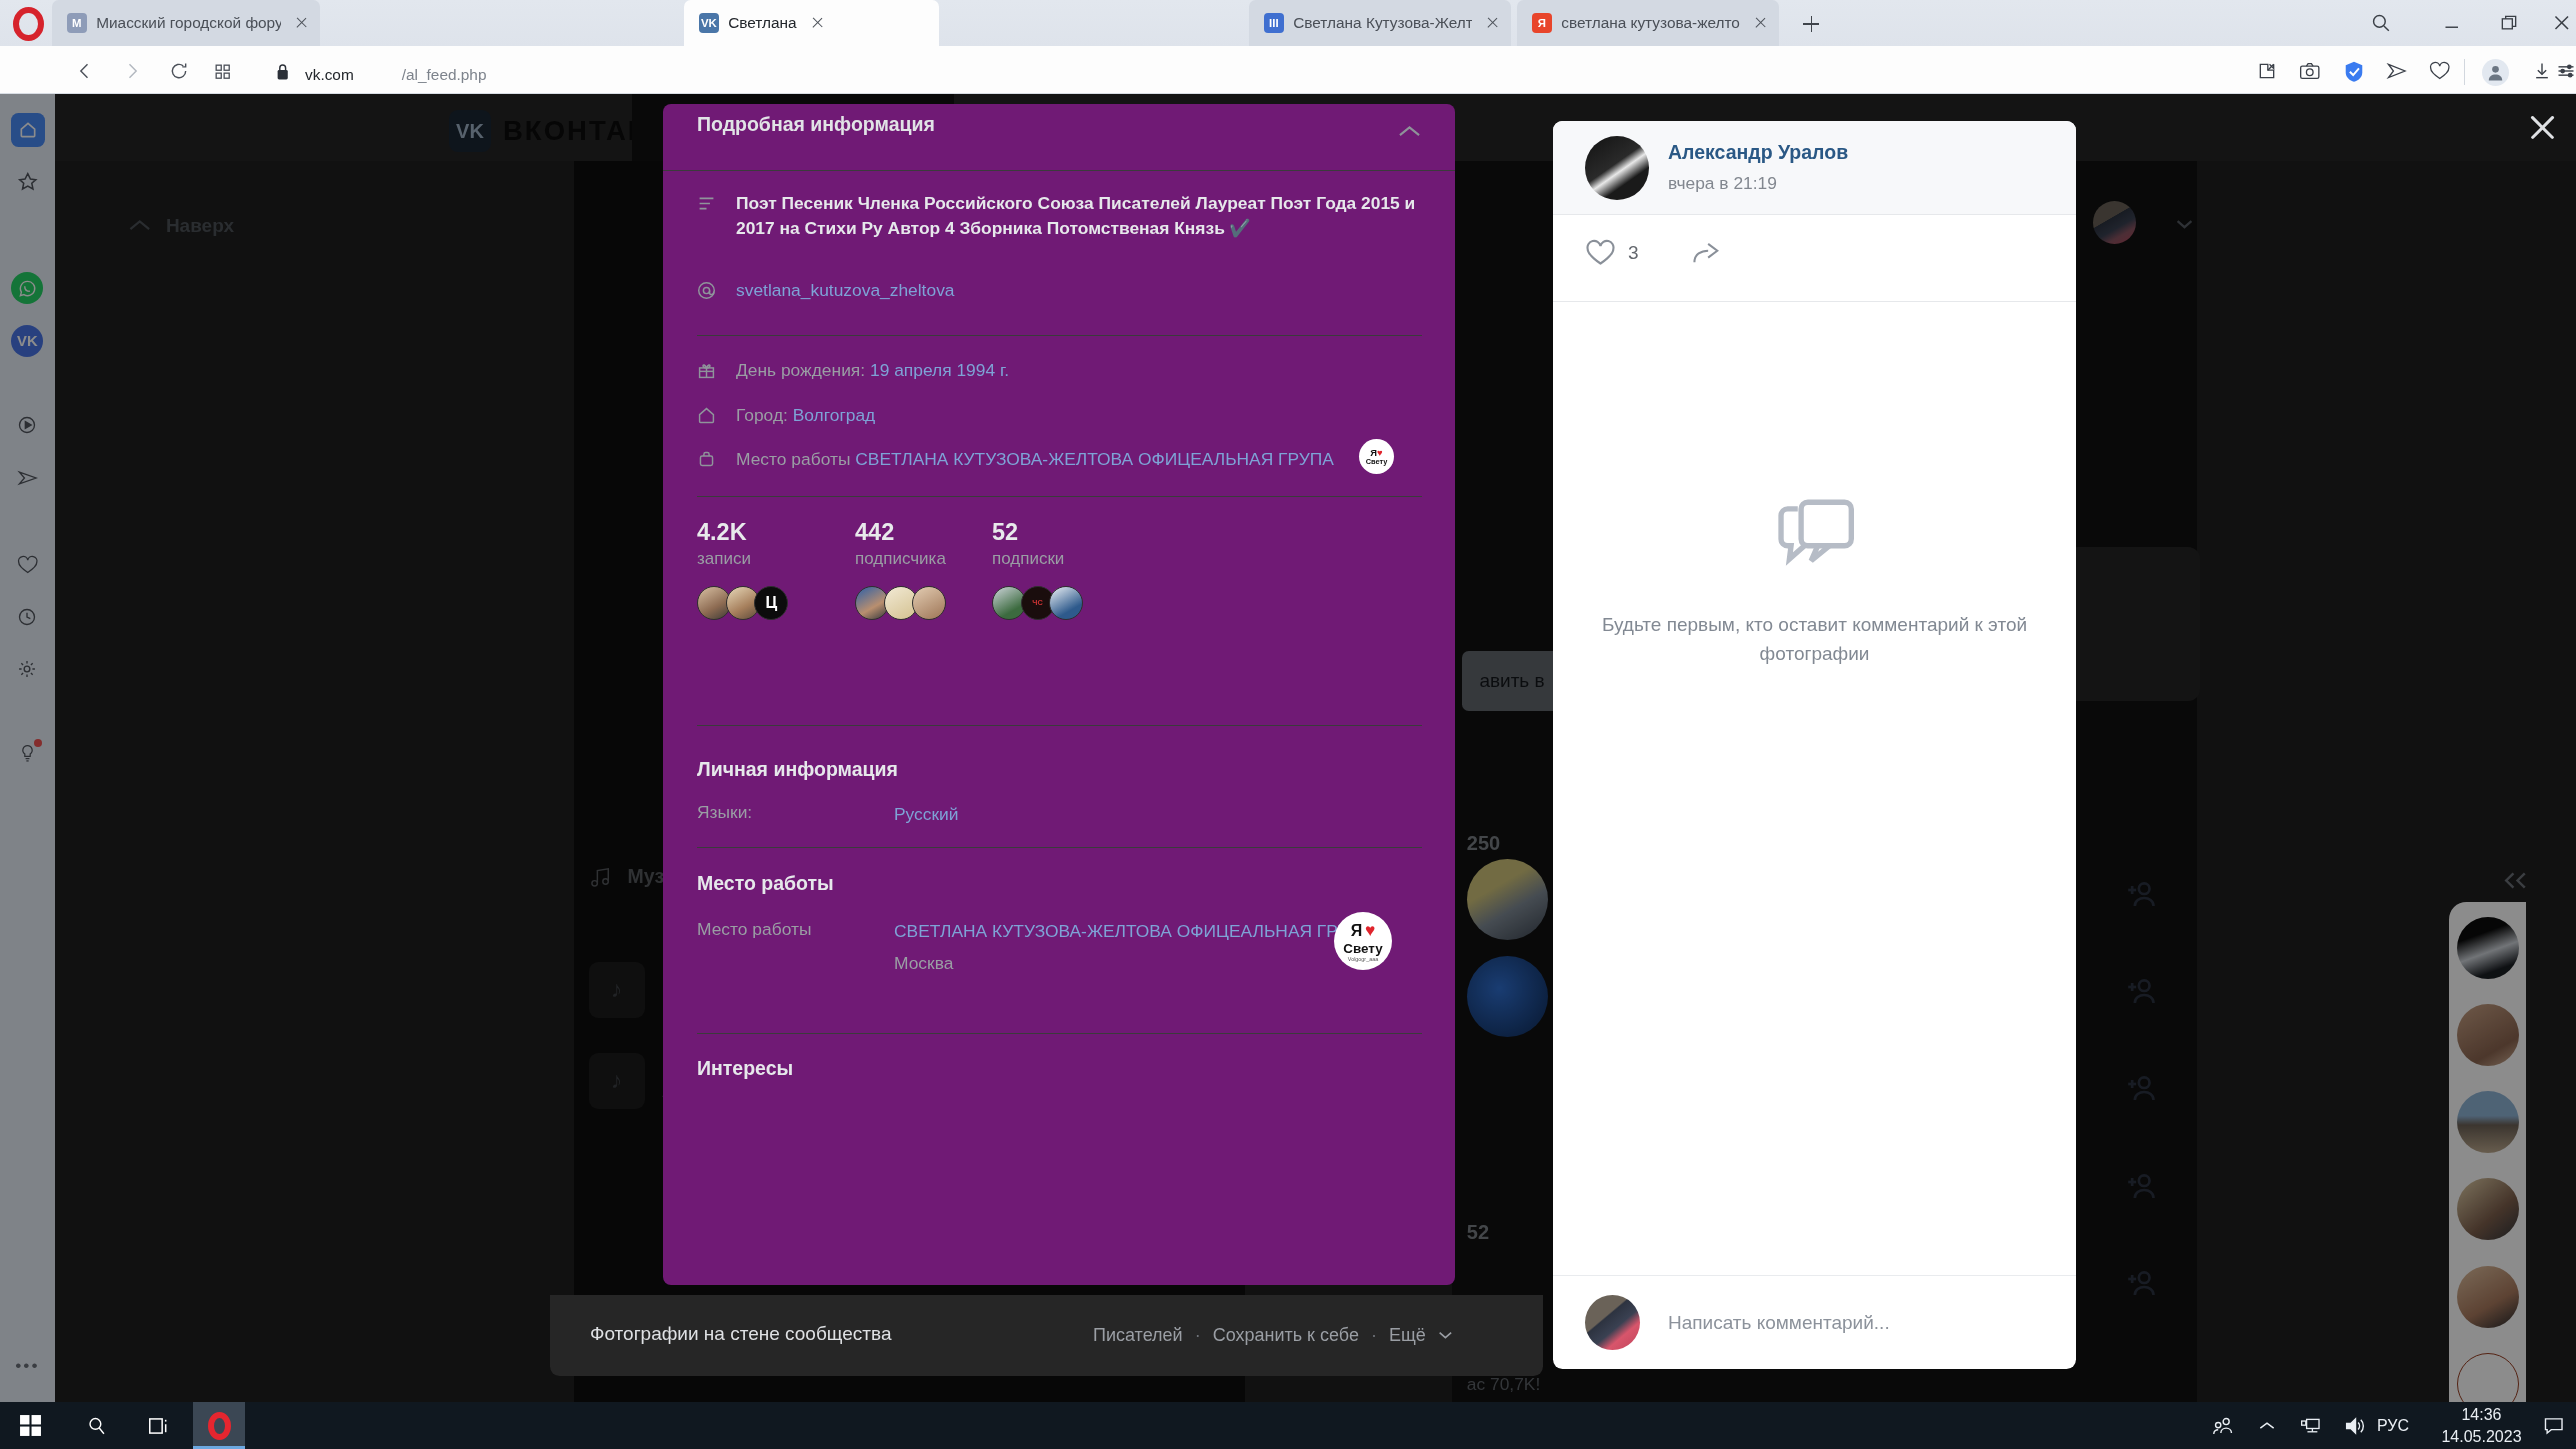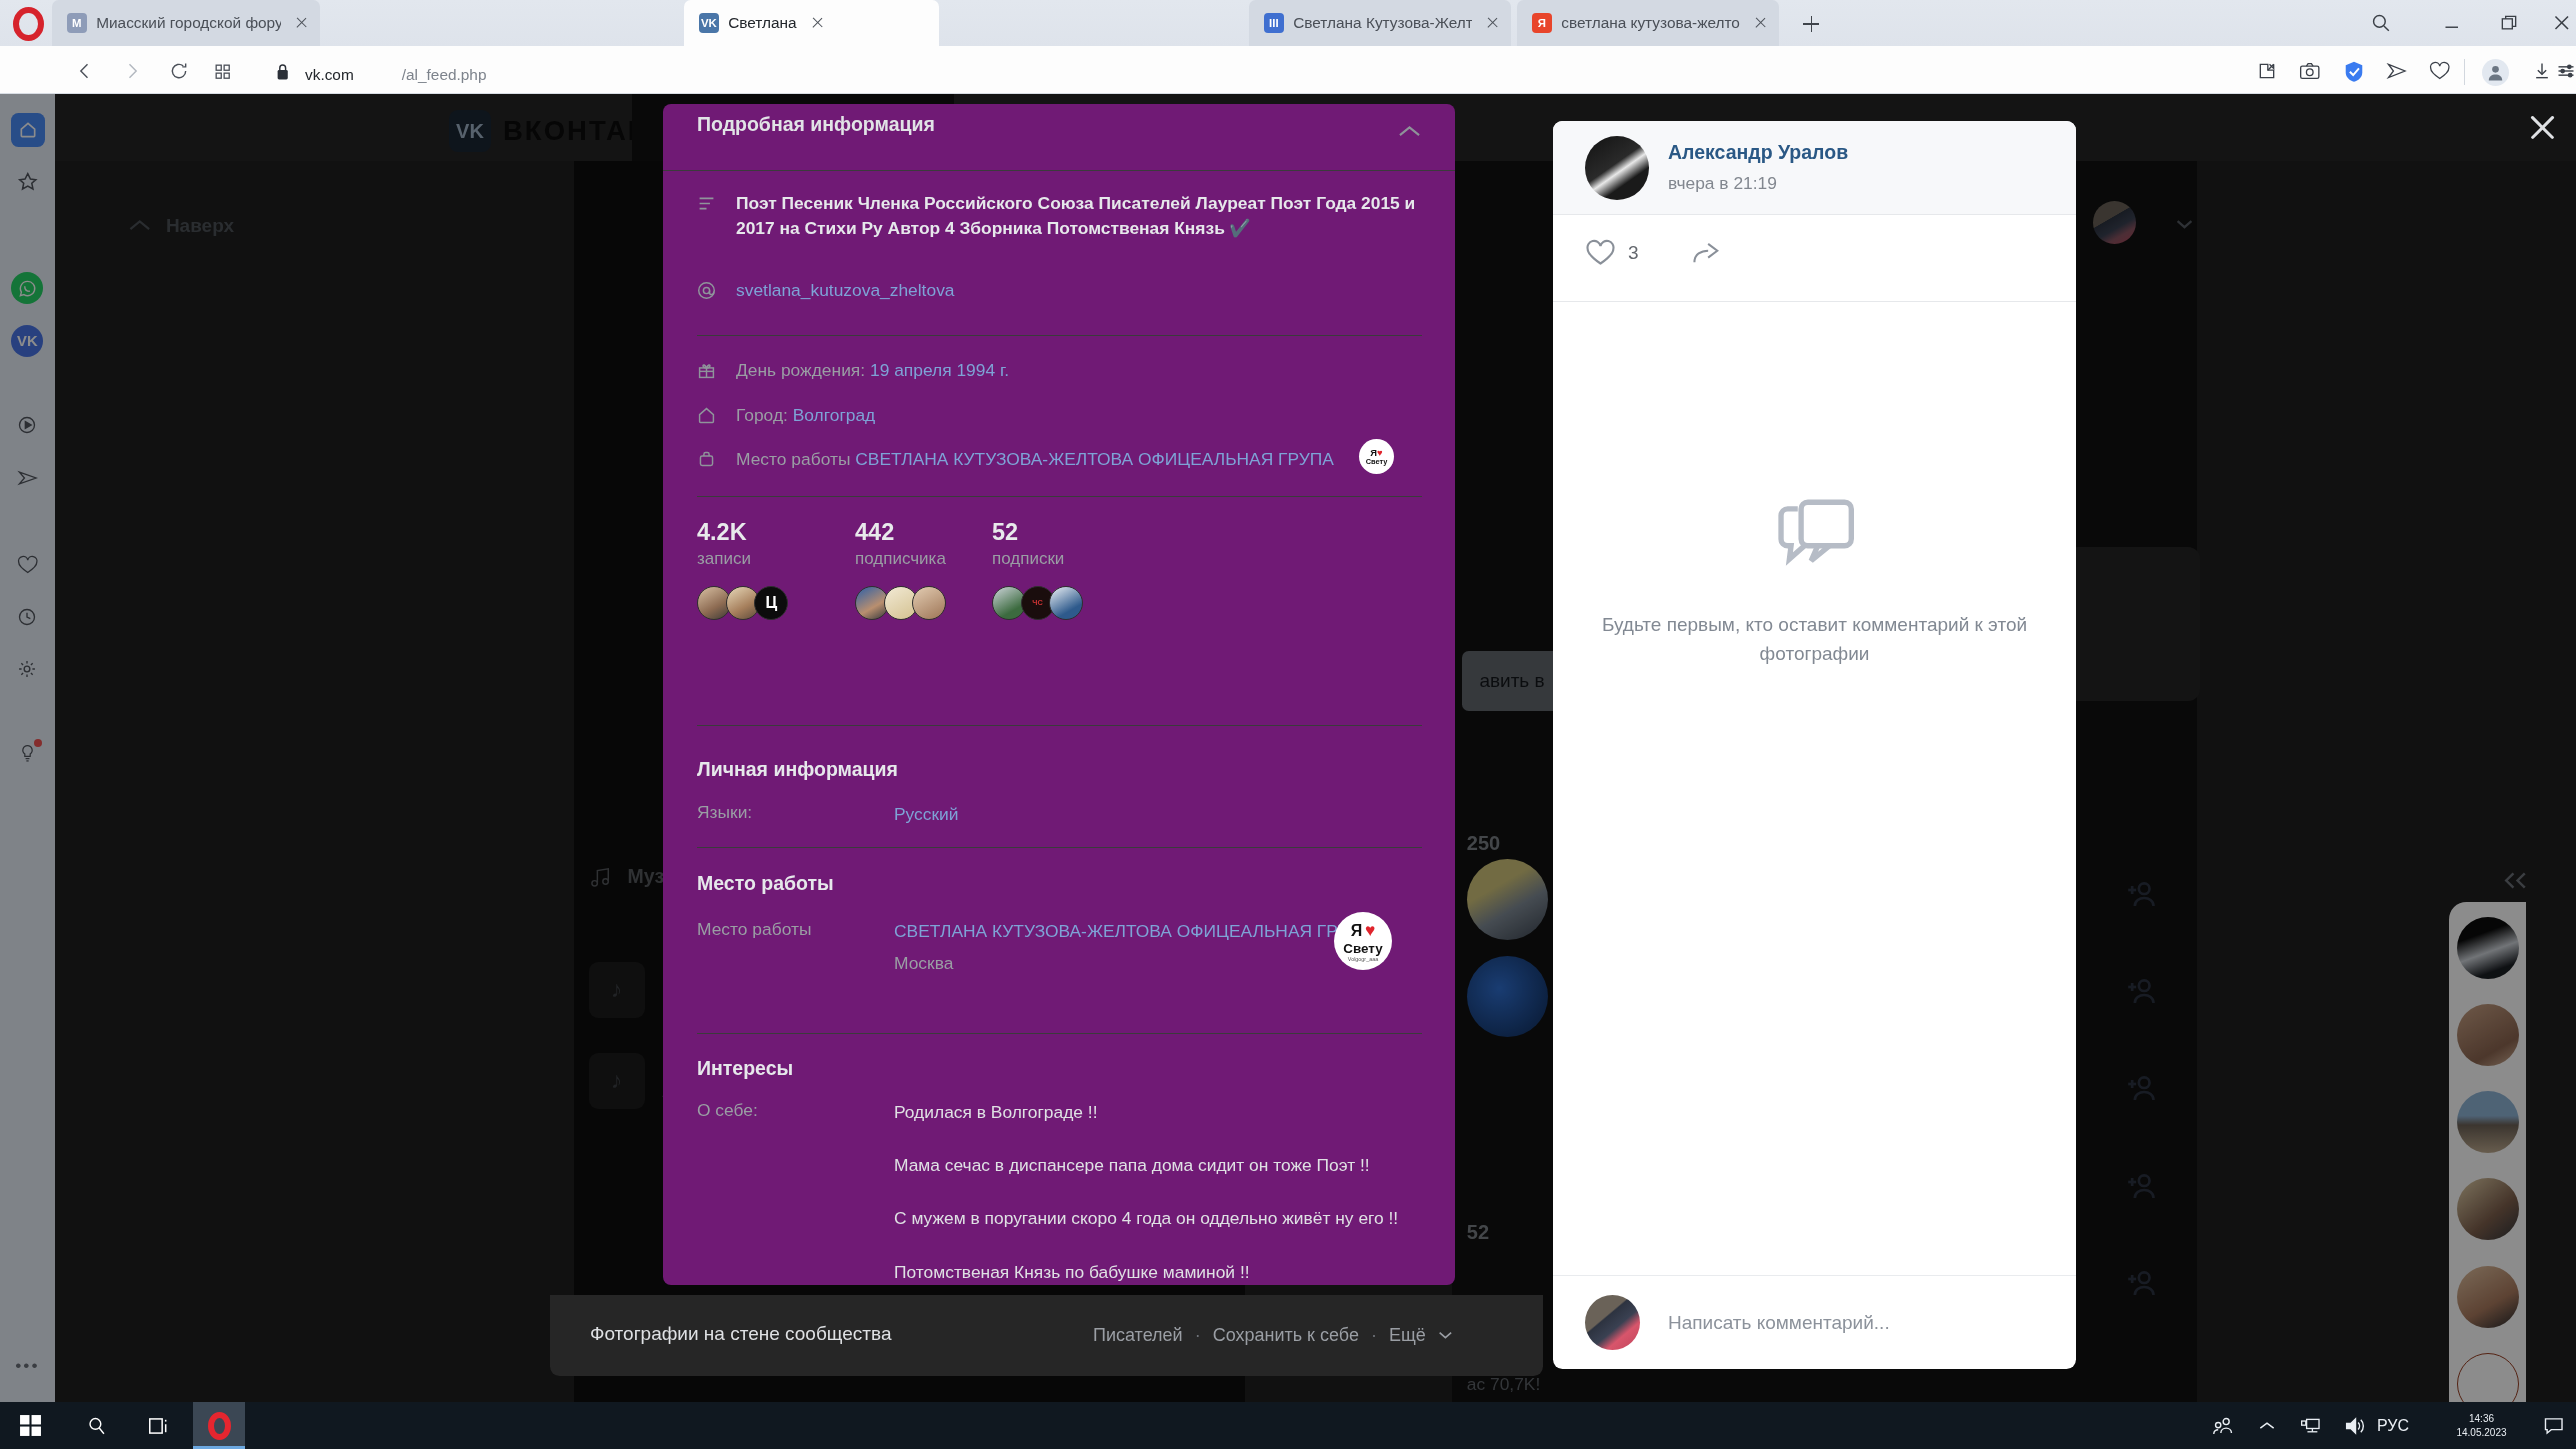--- a/index.html
+++ b/index.html
@@ -227,21 +227,21 @@
   .tb-icon { position:absolute; top:8px; width:31px; height:31px; display:flex; align-items:center; justify-content:center; color:#fff; }
   #tb-start { left:14.8px; }
   #tb-search { left:81px; }
   #tb-taskview { left:144px; }
   #tb-opera { position:absolute; left:193px; top:0; width:52px; height:47px; background:#3b4754; display:flex; align-items:center; justify-content:center; }
   #tb-opera .o { width:23px; height:28px; border-radius:50%; border:6px solid #e5262f; }
   #tb-opera .ul { position:absolute; left:0; bottom:0; width:52px; height:2.7px; background:#6ca8e0; }
   #tb-tray { position:absolute; right:0; top:0; height:47px; display:flex; align-items:center; gap:0; color:#e9eef3; }
   #tb-tray .ti { width:44px; height:47px; display:flex; align-items:center; justify-content:center; }
   #tb-lang { width:54px; font-size:16px; }
-  #tb-clock { width:101px; display:flex; flex-direction:column; align-items:center; justify-content:center; font-size:10px; line-height:1.35; }
+  #tb-clock { width:101px; display:flex; flex-direction:column; align-items:center; justify-content:center; font-size:16px; line-height:1.35; }
   #tb-notif { width:47px; }
 
   svg { display:block; }
 </style>
 </head>
 <body>
 
 <div id="browser-chrome">
 
   <div id="tabstrip">
@@ -717,30 +717,20 @@
       <span class="ya">Я</span>
       <span class="hrt">♥</span>
     </span>
     <span class="l2">Свету</span>
     <span class="l3">Volgogr_aaa</span>
   </div>
 
   <div id="rule-5"></div>
 
   <div class="sec-title" id="sec-interests">Интересы</div>
-  <div class="field" id="fld-about">
-    <span class="k">О себе:</span>
-    <span class="v">
-      <p>Родилася в Волгограде !!</p>
-      <p>Мама сечас в диспансере папа дома сидит он тоже Поэт !!</p>
-      <p>С мужем в поругании скоро 4 года он оддельно живёт ну его !!</p>
-      <p>Потомственая Князь по бабушке маминой !!</p>
-
-    </span>
-  </div>
 </div>
 
 <div id="photo-bar">
   <span class="caption">Фотографии на стене сообщества</span>
   <span class="actions">
     <a href="#" style="color:#9a9ea4;text-decoration:none;">Писателей</a>
     <span class="dot">·</span>
     <a href="#" style="color:#9a9ea4;text-decoration:none;">Сохранить к себе</a>
     <span class="dot">·</span>
     <a href="#" style="color:#9a9ea4;text-decoration:none;">Ещё</a>

